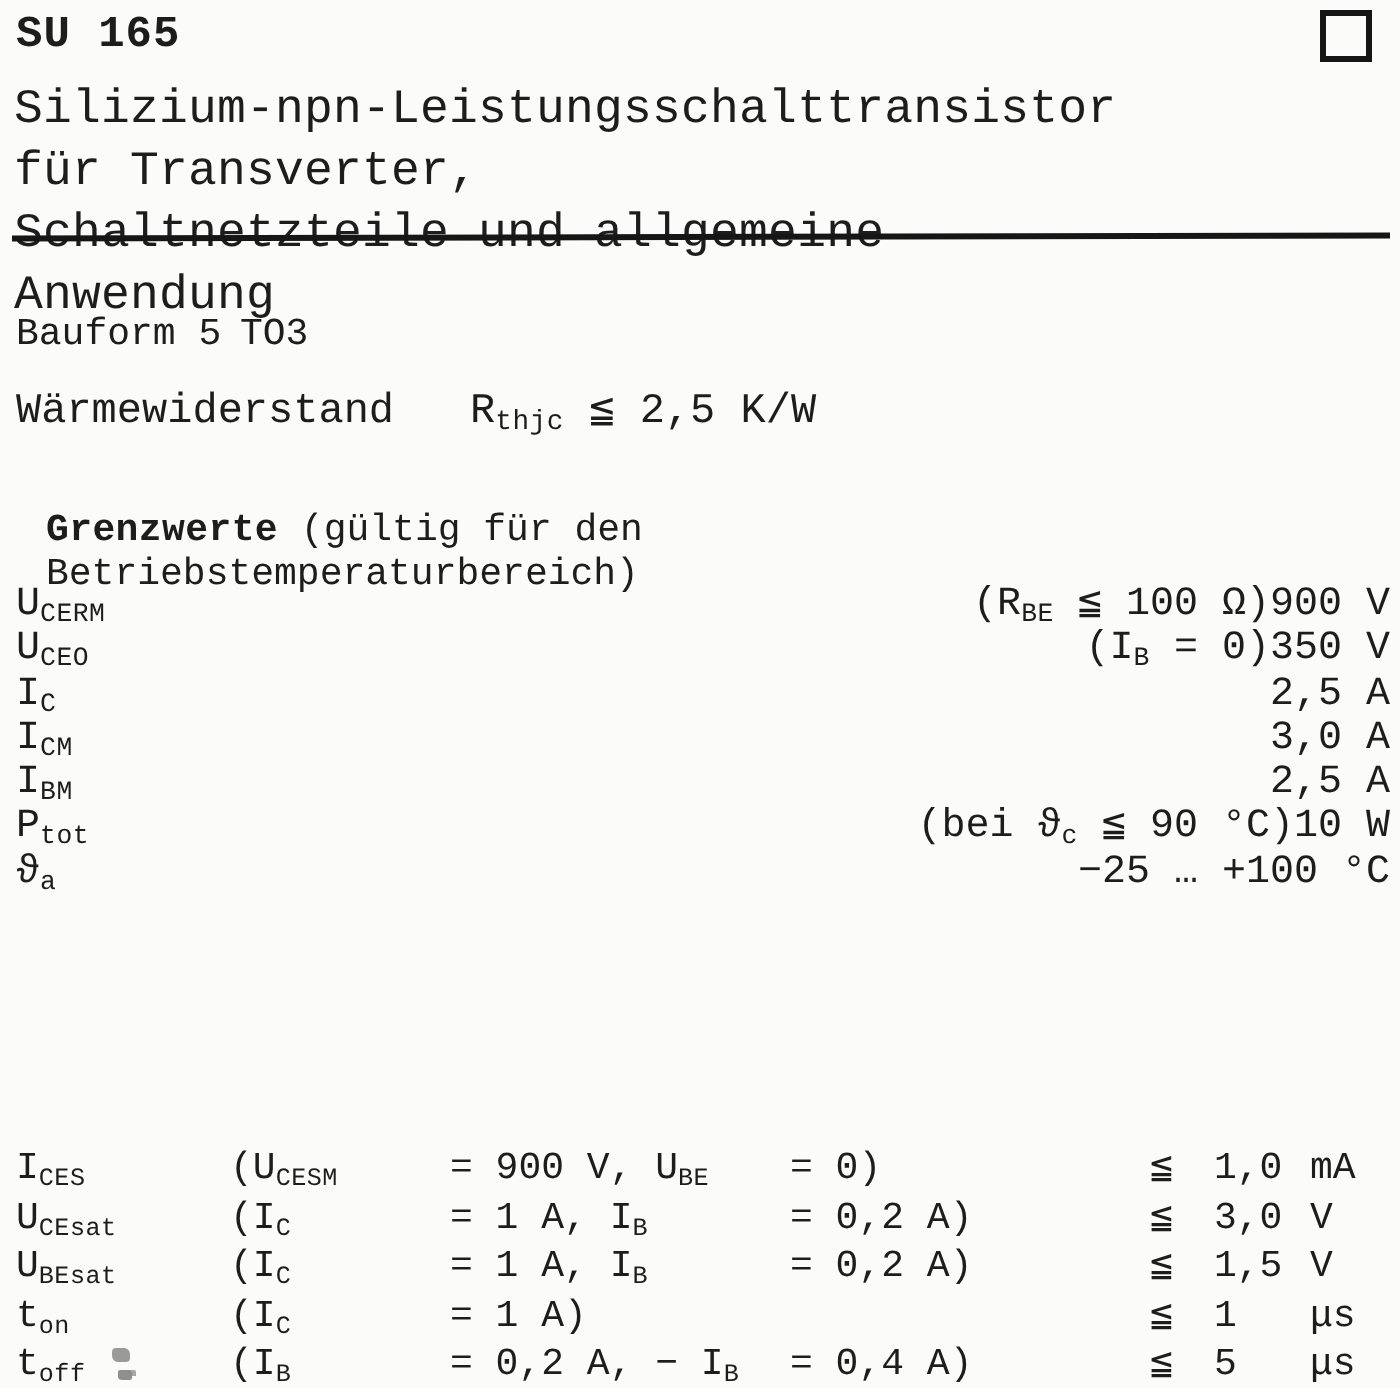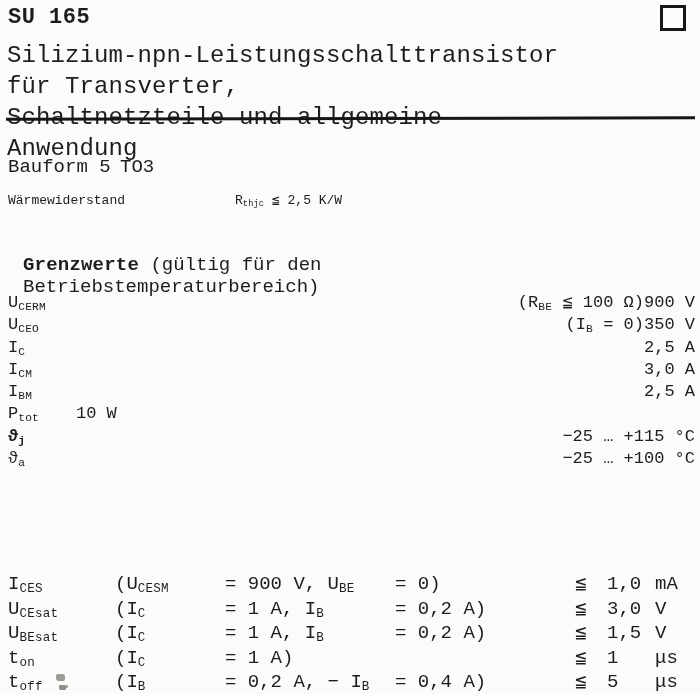--- a/index.html
+++ b/index.html
@@ -16,32 +16,32 @@
   .title{position:absolute;left:8px;top:5px;font-size:22px;font-weight:bold;letter-spacing:0.5px;}
   .doc-square{position:absolute;left:660px;top:5px;width:20px;height:20px;border:3px solid #161616;}
 
   .subtitle{position:absolute;left:7px;top:40px;font-size:24px;line-height:31px;letter-spacing:0.1px;}
 
   .rule{position:absolute;left:6px;top:117px;width:689px;height:3px;background:#161616;transform:rotate(-0.12deg);}
 
   
   .bauform{position:absolute;left:8px;top:156px;font-size:19px;}
   .pkg-label{display:inline-block;width:112px;}
-  .waerme{position:absolute;left:8px;top:192px;font-size:13px;}
+  .waerme{position:absolute;left:8px;top:192px;font-size:21px;}
   .waerme-label{display:inline-block;width:227px;}
 
   .sec-heading{position:absolute;left:23px;top:254px;font-size:19px;}
   .sec-heading b, .elek-heading b{font-weight:bold;letter-spacing:0.2px;}
   .elek-heading{position:absolute;left:7px;top:522px;font-size:19px;}
 
   
   .sb{font-size:0.66em;vertical-align:-0.26em;letter-spacing:0.02em;}
 
   
-  .limits{position:absolute;left:8px;top:292px;width:687px;font-size:17px;}
+  .limits{position:absolute;left:8px;top:292px;width:687px;font-size:20px;}
   .lrow{display:flex;height:22.3px;line-height:22.3px;}
   .l-sym{width:68px;flex:none;}
   .l-sym.bold{font-weight:bold;}
   .l-cond{flex:1;text-align:right;}
   .l-val{flex:none;text-align:right;white-space:pre;}
 
   
   .elek{position:absolute;left:8px;top:572px;width:687px;font-size:19px;}
   .erow{display:flex;height:24.6px;line-height:24.6px;}
   .c-sym{width:107px;flex:none;position:relative;}
@@ -104,26 +104,22 @@
         <span class="l-cond"></span>
         <span class="l-val">3,0 A</span>
       </div>
       <div class="lrow">
         <span class="l-sym"><span>I</span><span class="sb">BM</span></span>
         <span class="l-cond"></span>
         <span class="l-val">2,5 A</span>
       </div>
       <div class="lrow">
         <span class="l-sym"><span>P</span><span class="sb">tot</span></span>
+        <span class="l-cond"><span>(bei ϑ</span><span class="sb">c</span><span> ≦ 90 °C)</span></span>
         <span class="l-val">10 W</span>
-      </div>
-      <div class="lrow">
-        <span class="l-sym bold"><span>ϑ</span><span class="sb">j</span></span>
-        <span class="l-cond"></span>
-        <span class="l-val">−25 … +115 °C</span>
       </div>
       <div class="lrow">
         <span class="l-sym"><span>ϑ</span><span class="sb">a</span></span>
         <span class="l-cond"></span>
         <span class="l-val">−25 … +100 °C</span>
       </div>
     </div>
 
 
   <div class="elek" id="elek-rows">

